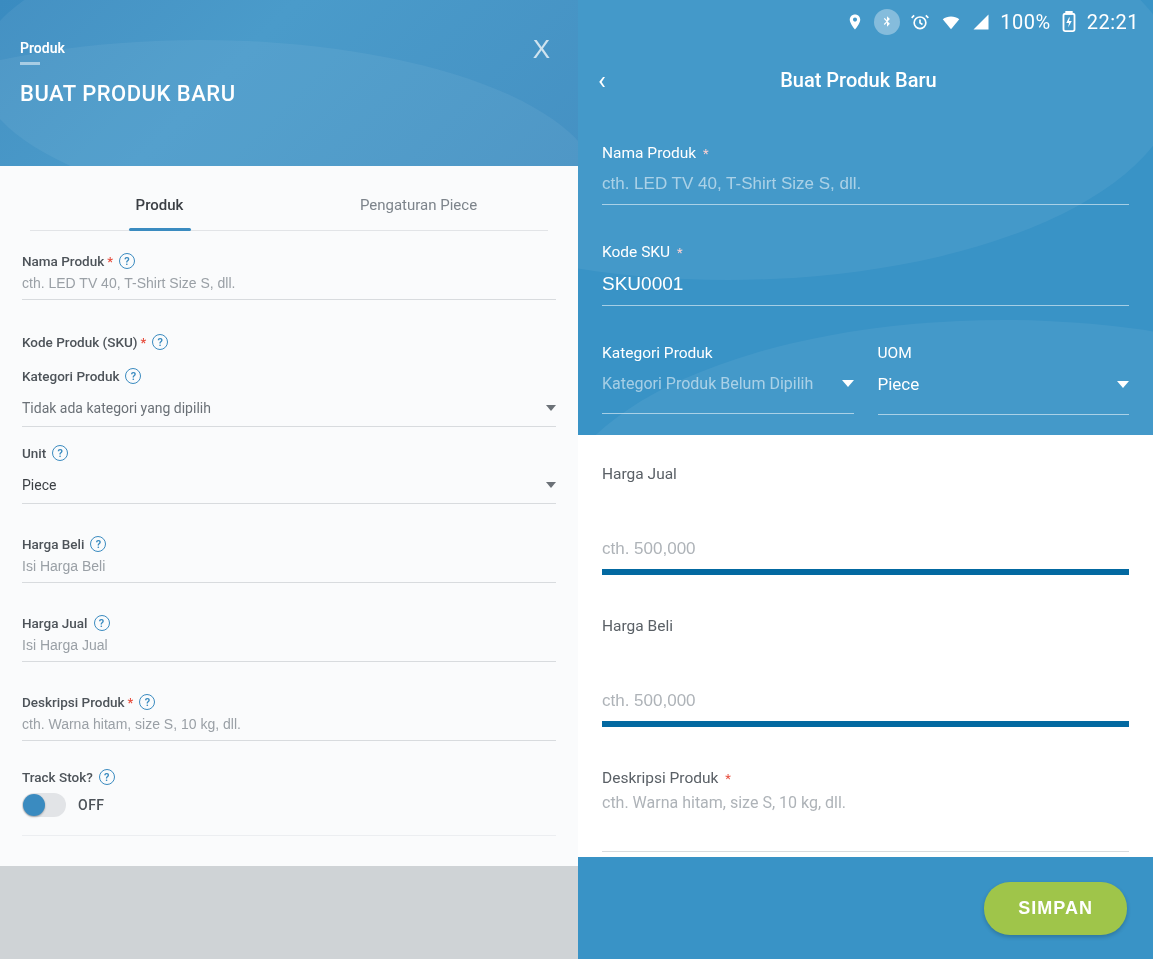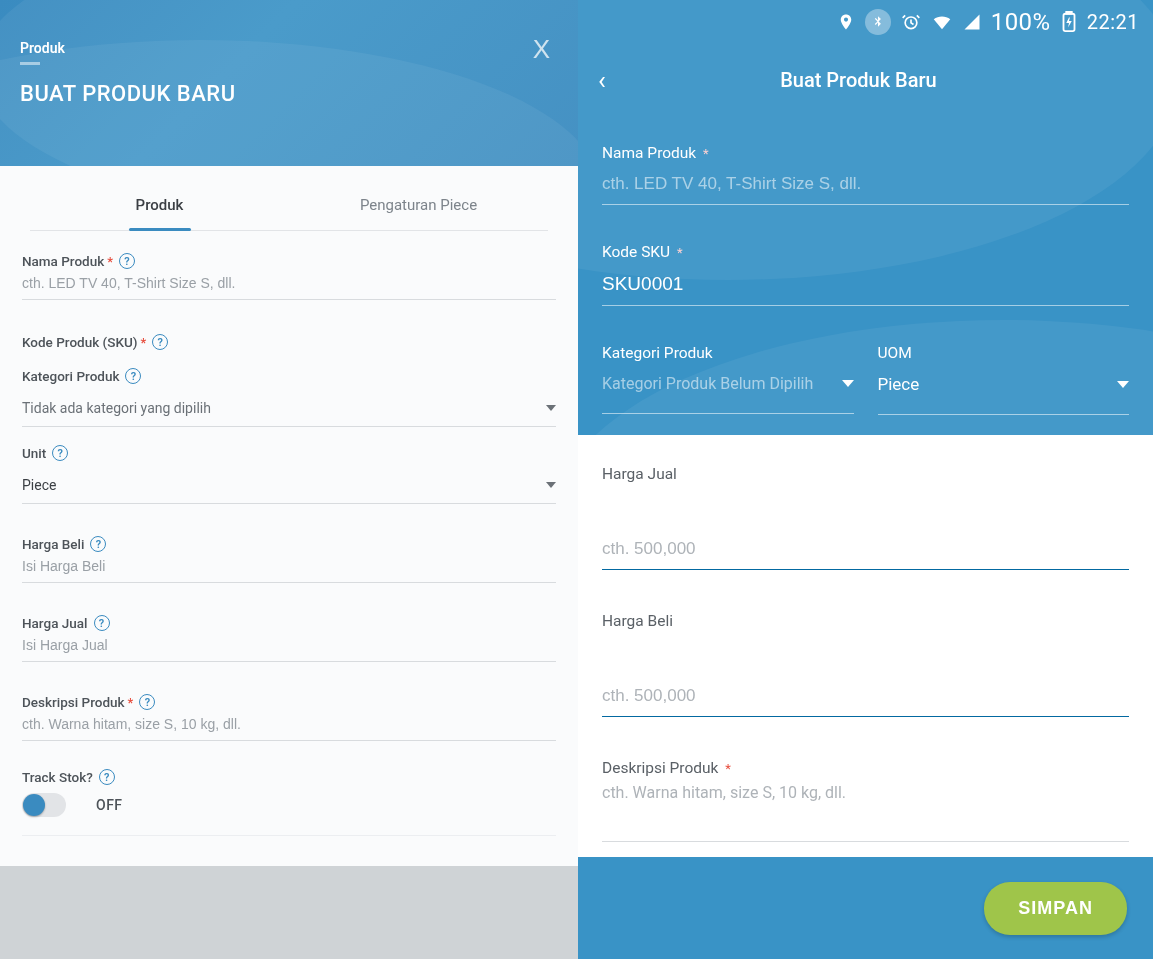--- a/index.html
+++ b/index.html
@@ -93,40 +93,40 @@
 
   .toggle-row { display:flex; align-items:center; margin-top:8px; padding-bottom:18px; border-bottom:1px solid #eceef1; }
   .toggle {
     width:44px; height:24px; border-radius:14px; background:#e2e4e7; position:relative;
     cursor:pointer; margin-right:12px;
   }
   .toggle .knob {
     width:22px; height:22px; border-radius:50%; background:#3a8bc0; position:absolute;
     top:1px; left:1px; box-shadow:0 1px 2px rgba(0,0,0,.3);
   }
-  .toggle-label { font-size:14px; color:#4d5359; font-weight:500; letter-spacing:.5px;margin-left:18px;}
+  .toggle-label { font-size:14px; color:#4d5359; font-weight:500; letter-spacing:.5px;}
 
   
   .right-panel {
     width: 575px; height: 959px; background:#3993c6; position:relative; color:#fff;
     overflow:hidden;
   }
   .right-panel::before,
   .right-panel::after{
     content:""; position:absolute; width:900px; height:400px; border-radius:50%;
     background:rgba(255,255,255,0.06); pointer-events:none;
   }
   .right-panel::before{ left:-300px; top:-120px; }
   .right-panel::after { right:-300px; top:320px; }
 
   .status-bar {
     height:44px; display:flex; align-items:center; justify-content:flex-end;
     padding-right:14px; gap:10px; font-size:18px; position:relative; z-index:2;
   }
-  .status-bar .pct { font-size:24px; letter-spacing:.5px; }
+  .status-bar .pct { font-size:20px; letter-spacing:.5px; }
   .status-bar .time { font-size:20px; letter-spacing:.5px; }
   .sb-icon { display:inline-flex; align-items:center; justify-content:center; }
   .bt-icon {
     width:26px;height:26px;border-radius:50%;background:rgba(255,255,255,.35);
     display:inline-flex;align-items:center;justify-content:center;
   }
 
   .mob-header {
     height:72px; display:flex; align-items:center; padding:0 20px; position:relative; z-index:2;
   }
@@ -154,21 +154,21 @@
   }
   .mob-select .opt { font-size:17px; }
   .mob-select .placeholder { color:rgba(255,255,255,.55); font-size:16px; }
   .caret-w { width:0;height:0;border-left:6px solid transparent;border-right:6px solid transparent;border-top:7px solid #fff; }
 
   .mob-form-bottom {
     background:#fff; padding: 30px 24px 30px 24px; position:relative; z-index:2;
   }
   .mob-form-bottom .mob-label { color:#5a6066; }
   .mob-form-bottom .mob-input {
-    color:#404040; border-bottom:1px solid #0369a1;margin-top:48px;
+    color:#404040; border-bottom:6px solid #0369a1;margin-top:48px;
   }
   .mob-form-bottom .mob-input::placeholder { color:#aeb3b8; }
   .mob-form-bottom .mob-field { margin-bottom: 42px; }
   .mob-form-bottom .desc-area {
     border:none; border-bottom:1px solid #d8dbde; width:100%; font-size:16px;
     padding:6px 0 20px 0; color:#3b3f44; outline:none; resize:none; font-family:inherit;
   }
   .mob-form-bottom .desc-area::placeholder{ color:#aeb3b8; }
 
   .mob-footer {

